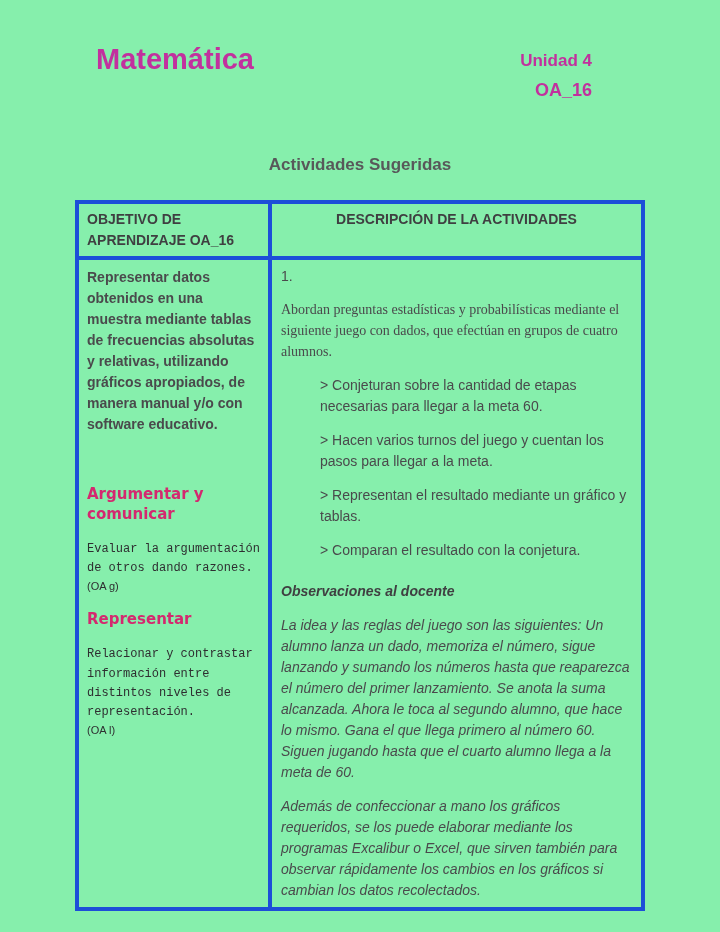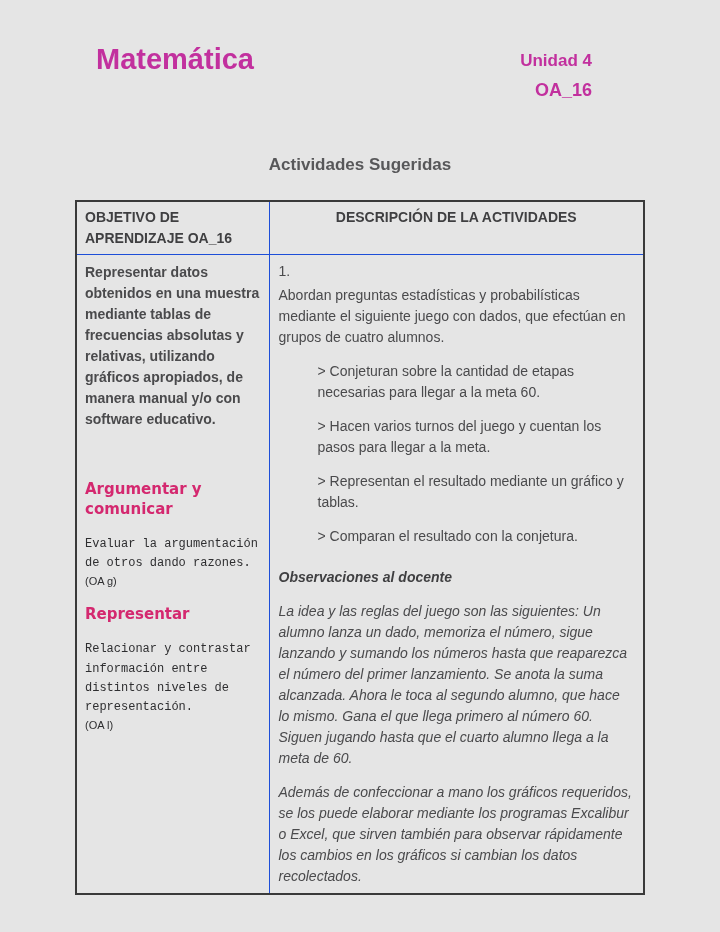--- a/index.html
+++ b/index.html
@@ -1,21 +1,21 @@
 <!DOCTYPE html>
 <html><head>
 <meta charset="utf-8">
 <style>
   * { margin: 0; padding: 0; box-sizing: border-box; }
   html, body { background: #ffffff; }
   .page {
     position: relative;
     width: 720px;
     height: 932px;
-    background: #e5e5e5;
+    background: #86efac;
     font-family: "Liberation Sans", sans-serif;
     overflow: hidden;
     margin: 0 auto;
   }
   .doc-header {
     display: flex;
     justify-content: space-between;
     align-items: flex-start;
     padding: 44px 128px 0 96px;
   }
@@ -55,21 +55,21 @@
     position: absolute;
     left: 75px;
     top: 200px;
     width: 570px;
     border-collapse: collapse;
     table-layout: fixed;
     border: 2px solid #3a3a3a;
   }
   .activities-table th,
   .activities-table td {
-    border: 1px solid #1d4ed8;
+    border: 4px solid #1d4ed8;
     vertical-align: top;
   }
   th.col-objective {
     width: 193px;
     text-align: left;
     padding: 5px 8px;
     font-size: 14px;
     line-height: 1.5;
     color: #3f3f41;
     height: 50px;
@@ -110,21 +110,21 @@
     font-size: 11px;
     line-height: 1.6;
     color: #2e2e30;
   }
   td.description-cell {
     padding: 6px 9px;
     font-size: 14px;
     color: #4a4a4c;
   }
   .activity-number { line-height: 1.5; }
-  .activity-intro { margin-top: 3px; line-height: 1.5; }
+  .activity-intro { margin-top: 12px; line-height: 1.5; font-family: Liberation Serif, serif; }
   .activity-step { margin-top: 13px; line-height: 1.5; margin-left: 39px; }
   .obs-heading {
     margin-top: 20px;
     font-weight: bold;
     font-style: italic;
     line-height: 1.5;
     color: #3f3f41;
   }
   .obs-paragraph {
     margin-top: 13px;

